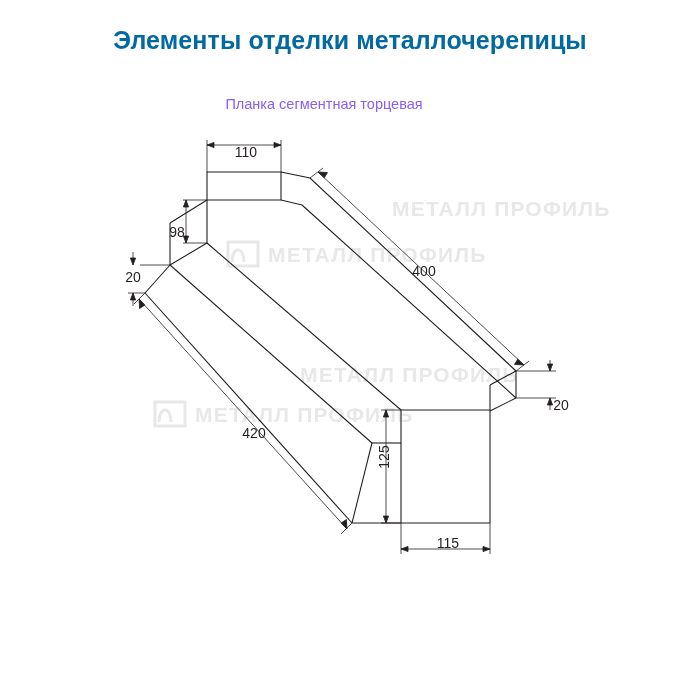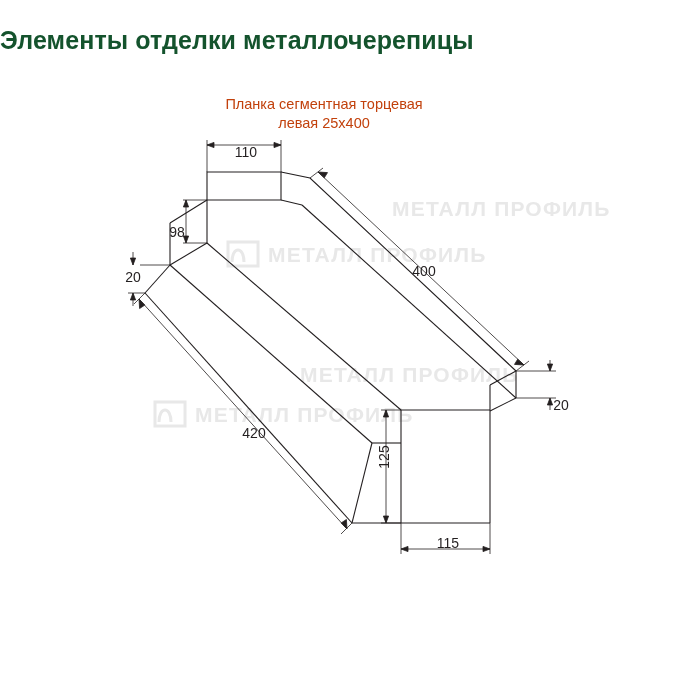--- a/index.html
+++ b/index.html
@@ -17,34 +17,35 @@
   }
   .page {
     position: absolute;
     inset: 0;
   }
   .title {
     position: absolute;
     top: 26px;
     left: 0;
     width: 700px;
+    text-align: center;
     font-size: 25px;
     font-weight: bold;
     letter-spacing: 0.1px;
-    color: #14532d;
+    color: #0369a1;
   }
   .subtitle {
     position: absolute;
     top: 95px;
     left: 0;
     width: 648px;
     text-align: center;
     font-size: 14.5px;
     line-height: 19px;
-    color: #c2410c;
+    color: #8b5cf6;
   }
   .drawing {
     position: absolute;
     top: 0;
     left: 0;
     width: 700px;
     height: 700px;
   }
   .footnotes {
     position: absolute;
@@ -71,21 +72,20 @@
 </style>
 </head>
 <body>
 
 <div class="page">
 
   <div class="title">Элементы отделки металлочерепицы</div>
 
   <div class="subtitle">
     <div>Планка сегментная торцевая</div>
-    <div>левая 25х400</div>
   </div>
 
   <svg class="drawing" viewBox="0 0 700 700">
 
     <g>
       <g transform="translate(228,258)">
         <g>
           <rect x="0" y="-16" width="30" height="24" fill="none" stroke="#e8e8e8" stroke-width="3"></rect>
           <path d="M4,4 C4,-12 16,-12 16,4" fill="none" stroke="#e8e8e8" stroke-width="3"></path>
         </g>

